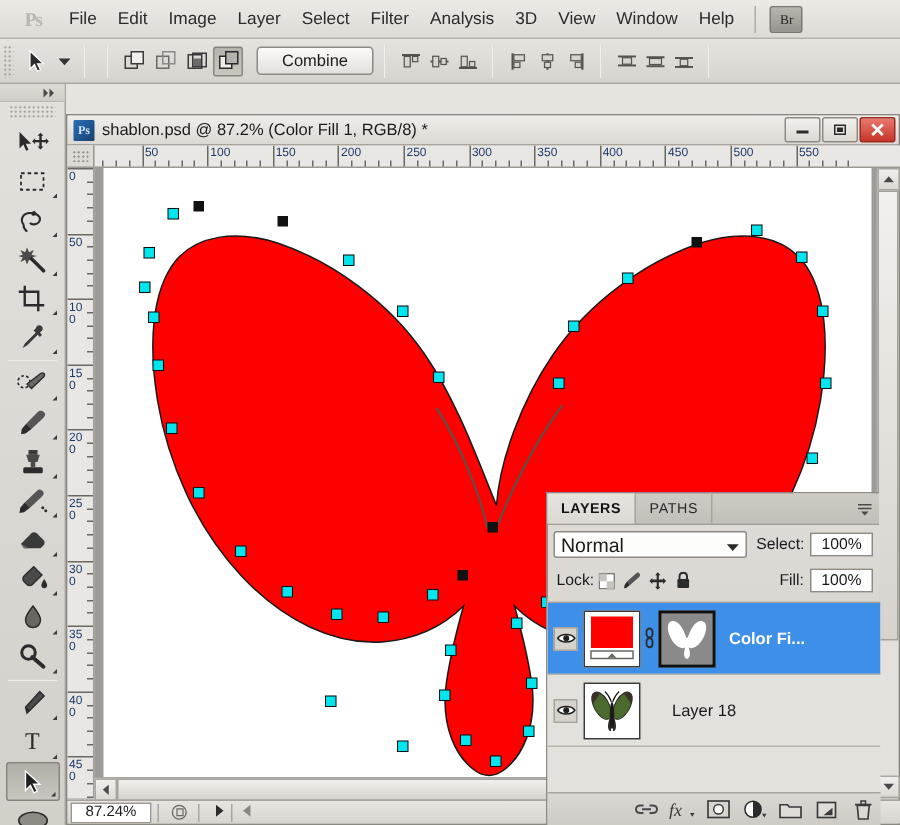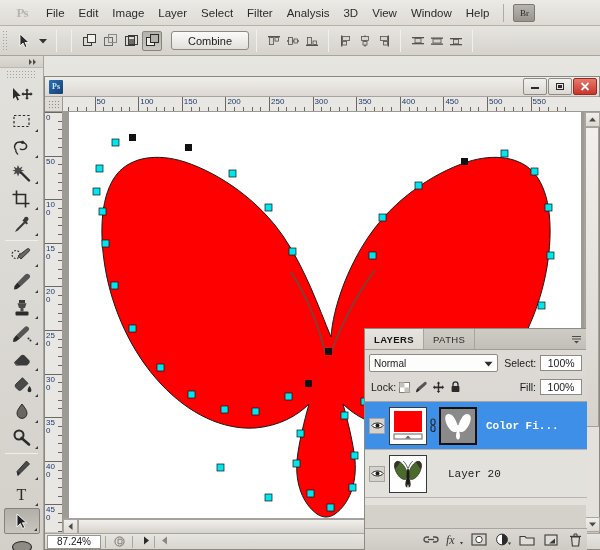--- a/index.html
+++ b/index.html
@@ -240,35 +240,35 @@
   }
   .lp-tab.active {
     background: linear-gradient(180deg,#e6e4df,#dcd9d3);
     color: #141414; font-weight: bold;
   }
   #lp-blend-row { height: 26px; display: flex; align-items: center; padding: 0 4px; }
   #blend-select {
     width: 130px; height: 18px; background: #fdfdfc;
     border: 1px solid #8e8a84; border-radius: 2px;
     display: flex; align-items: center; padding: 0 4px;
-    font-size: 10px; color: #1a1a1a;
+    font-size: 13px; color: #1a1a1a;
   }
   #blend-caret { margin-left: auto; }
   .lp-lbl { font-size: 10.5px; color: #1a1a1a; margin-left: 6px; }
   .num-field {
     width: 42px; height: 16px; background: #ffffff;
     border: 1px solid #8e8a84; margin-left: 4px;
     display: flex; align-items: center; justify-content: center;
     font-size: 10.5px; color: #1a1a1a;
   }
   #lp-lock-row { height: 22px; display: flex; align-items: center; padding: 0 4px; }
   .lock-ico { width: 17px; height: 16px; display: flex;
               align-items: center; justify-content: center; }
-  #lp-list { position: absolute; left: 0; top: 72px; width: 222px; height: 104px;
-             background: #e3e1dc; border-top: 1px solid #a9a59e; overflow: hidden; font-family: Liberation Mono, monospace; }
+  #lp-list { position: absolute; left: 0; top: 72px; width: 222px; height: 128px;
+             background: #e3e1dc; border-top: 1px solid #a9a59e; overflow: hidden; }
   .layer-row { height: 48px; display: flex; align-items: center;
                border-bottom: 1px solid #b9b5ae; }
   .layer-row.selected { background: #3d8fe8; }
   .eye-cell { width: 24px; display: flex; align-items: center; justify-content: center; }
   .eye-box {
     width: 16px; height: 16px; background: #d6d3cd; border: 1px solid #a9a59e;
     display: flex; align-items: center; justify-content: center;
   }
   .thumb {
     width: 38px; height: 38px; background: #ffffff;
@@ -558,20 +558,21 @@
       </svg>
 
     </div>
 
   </div>
 
   <div id="docwin">
 
     <div id="doc-title">
       <div id="doc-icon">Ps</div>
+      <div id="doc-name">shablon.psd @ 87.2% (Color Fill 1, RGB/8) *</div>
       <div id="doc-btns">
         <div class="winbtn">
           <svg width="10" height="8" viewBox="0 0 10 8">
               <rect x="1" y="5" width="8" height="2" fill="#2b2b2b"></rect>
             </svg>
         </div>
         <div class="winbtn">
           <svg width="10" height="9" viewBox="0 0 10 9">
             <rect x="1.5" y="1.5" width="7" height="6" fill="none" stroke="#2b2b2b" stroke-width="1"></rect>
             <rect x="3" y="3" width="4" height="3" fill="#2b2b2b"></rect>
@@ -1003,21 +1004,21 @@
             <path d="M16.4,23 C15.4,25.6 15,28.4 15.6,30 C16,31.2 16.8,31.6 17.4,31.4
                      C17.2,29 17.4,25.8 18,22.6 Z" fill="#2f2b24"></path>
             <path d="M19.6,23 C20.6,25.6 21,28.4 20.4,30 C20,31.2 19.2,31.6 18.6,31.4
                      C18.8,29 18.6,25.8 18,22.6 Z" fill="#2f2b24"></path>
 
             <ellipse cx="18" cy="21" rx="1.5" ry="9" fill="#1c1a16"></ellipse>
 
             <path d="M17.6,12 C16.6,9 15,6.6 13.2,5 M18.4,12 C19.4,9 21,6.6 22.8,5" stroke="#1c1a16" stroke-width="0.7" fill="none"></path>
           </svg>
         </div>
-        <div class="layer-name" style="padding-left:21px;">Layer 20</div>
+        <div class="layer-name" style="padding-left:21px;">Layer 18</div>
       </div>
     </div>
 
     <div id="lp-footer">
       <div class="foot-ico">
         <svg width="16" height="9" viewBox="0 0 16 9">
           <path d="M6,2 L4,2 C2,2 1,3 1,4.5 C1,6 2,7 4,7 L6,7" fill="none" stroke="#4a4a4a" stroke-width="1.3"></path>
           <path d="M10,2 L12,2 C14,2 15,3 15,4.5 C15,6 14,7 12,7 L10,7" fill="none" stroke="#4a4a4a" stroke-width="1.3"></path>
           <path d="M5,4.5 L11,4.5" stroke="#4a4a4a" stroke-width="1.3"></path>
         </svg>

